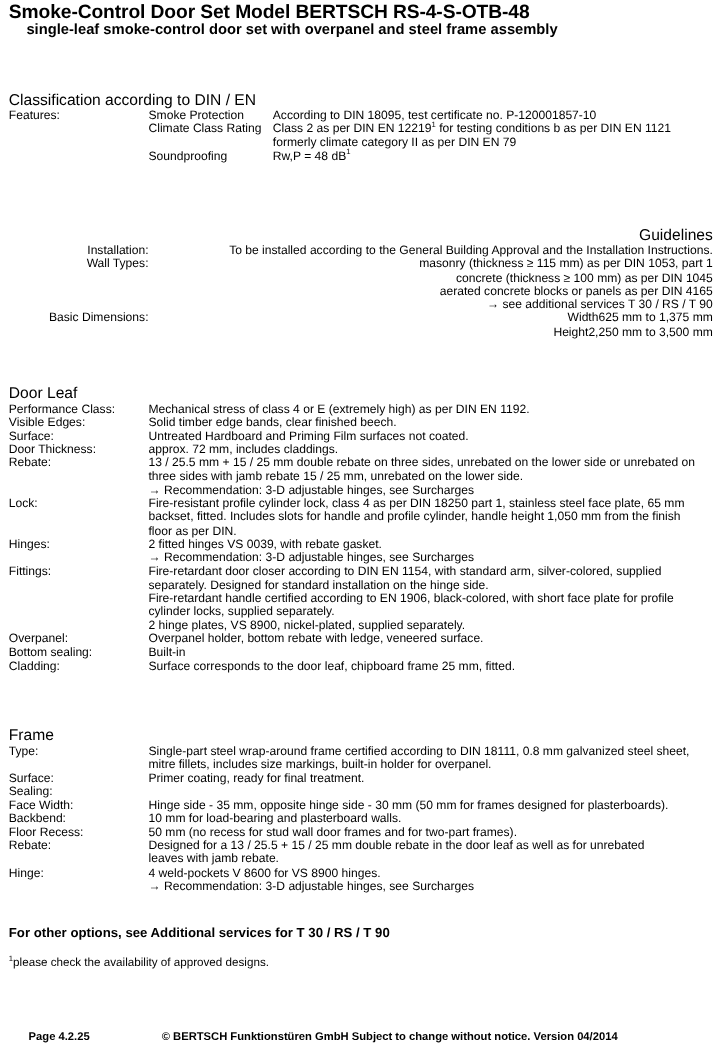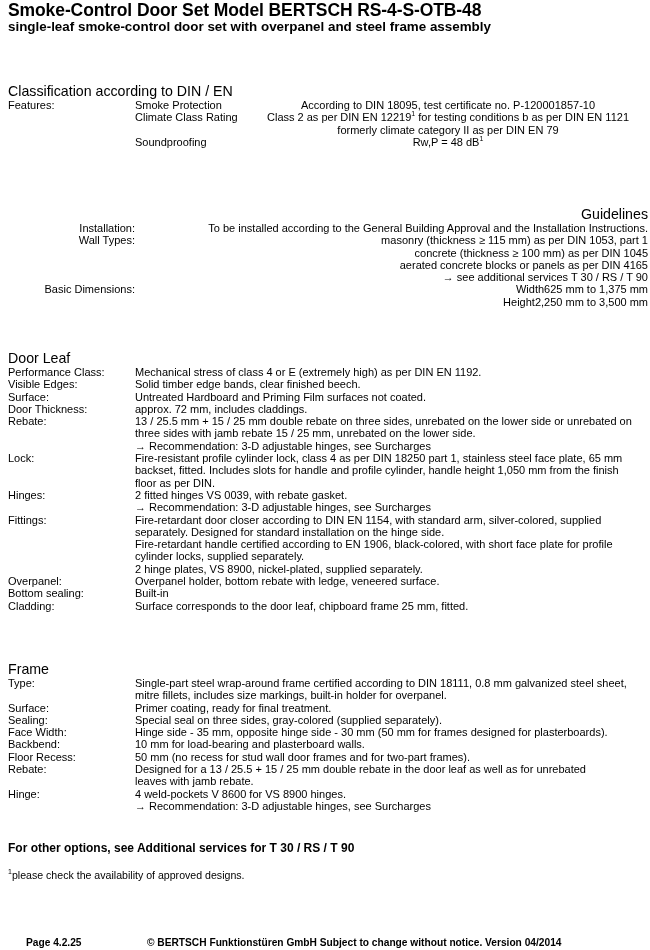--- a/index.html
+++ b/index.html
@@ -6,34 +6,34 @@
   body {
     width: 650px; height: 950px; position: relative; overflow: hidden;
     font-family: "Liberation Sans", sans-serif; color: #000;
   }
   .title {
     position: absolute; left: 8px; top: 0px;
     font-size: 17.5px; font-weight: bold; letter-spacing: -0.1px; line-height: 20px;
     white-space: nowrap;
   }
   .subtitle {
-    position: absolute; left: 8px; top: 19px;
+    position: absolute; left: 24px; top: 19px;
     font-size: 13.4px; font-weight: bold; line-height: 16px; white-space: nowrap;
   }
   .section { position: absolute; left: 8px; width: 640px; }
   .sec-head {
     font-size: 14.2px; line-height: 16px; margin: 0 0 0 0; white-space: nowrap;
   }
   .row { display: flex; font-size: 11px; line-height: 12.3px; }
   .row .label { width: 127px; flex: 0 0 127px; white-space: nowrap; }
   .row .value { flex: 1 1 auto; }
   .line { white-space: nowrap; display: block; }
   .sub-row { display: flex; }
   .sub-row .sub-label { width: 113px; flex: 0 0 113px; white-space: nowrap; }
-  .sub-row .sub-value { flex: 1 1 auto; text-align: center; }
+  .sub-row .sub-value { flex: 1 1 auto; }
   .dim-k { display: inline-block; width: 45px; }
   .dim-k.h { width: 33px; }
   .sup { font-size: 7px; vertical-align: super; line-height: 0; }
   .other {
     position: absolute; left: 8px; top: 841px;
     font-size: 12px; font-weight: bold; white-space: nowrap;
   }
   .footnote {
     position: absolute; left: 8px; top: 869px;
     font-size: 10.6px; white-space: nowrap;
@@ -190,23 +190,20 @@
         </div>
       </div>
       <div class="row">
         <div class="label">Surface:</div>
         <div class="value">
           <span class="line">Primer coating, ready for final treatment.</span>
         </div>
       </div>
       <div class="row">
         <div class="label">Sealing:</div>
-        <div class="value">
-          <span class="line">Special seal on three sides, gray-colored (supplied separately).</span>
-        </div>
       </div>
       <div class="row">
         <div class="label">Face Width:</div>
         <div class="value">
           <span class="line">Hinge side - 35 mm, opposite hinge side - 30 mm (50 mm for frames designed for plasterboards).</span>
         </div>
       </div>
       <div class="row">
         <div class="label">Backbend:</div>
         <div class="value">

